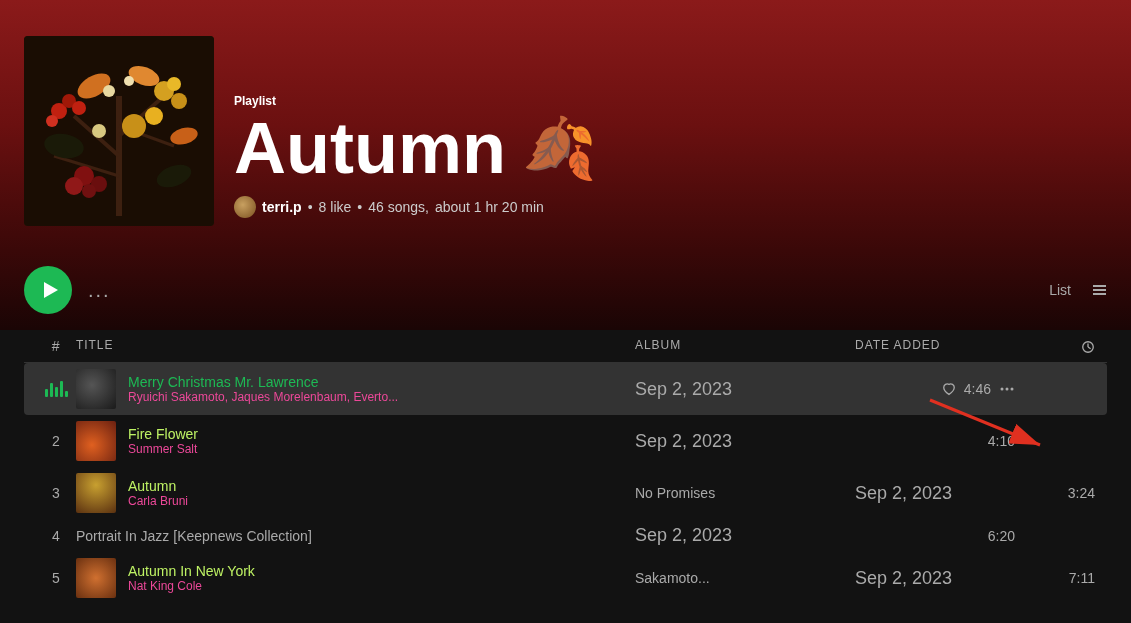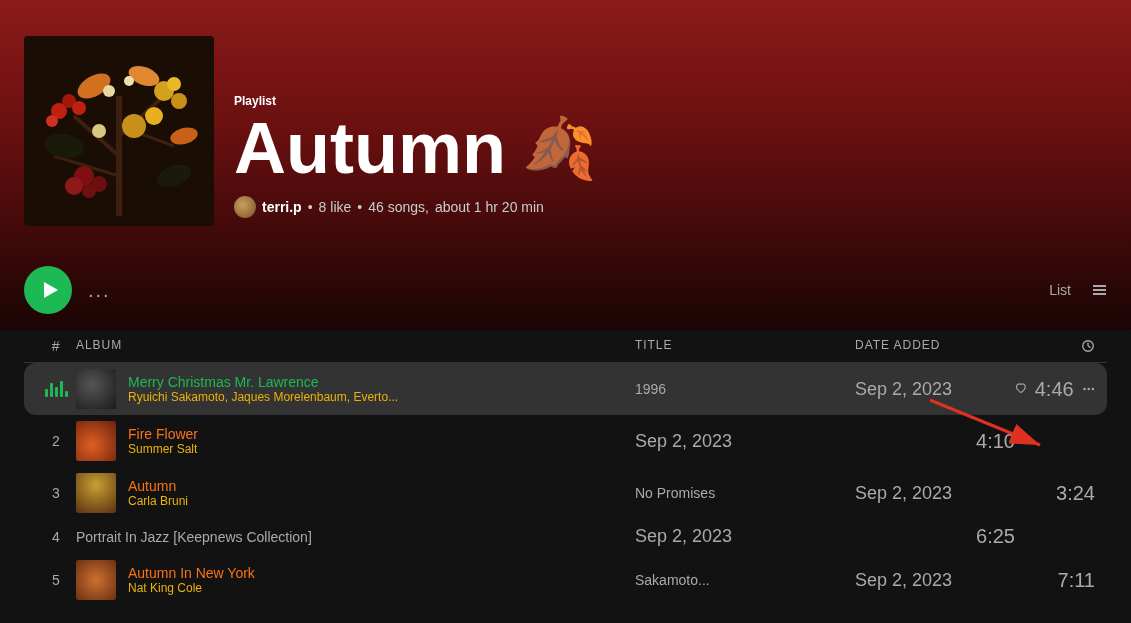--- a/index.html
+++ b/index.html
@@ -152,21 +152,21 @@
       text-transform: uppercase;
       letter-spacing: 0.08em;
     }
     .track-header .col-num { text-align: center; }
     .track-header .col-dur { text-align: right; display: flex; justify-content: flex-end; }
     .track-row {
       display: grid;
       grid-template-columns: 40px 1fr 220px 160px 80px;
       padding: 6px 12px;
       align-items: center;
-      border-radius: 12px;
+      border-radius: 4px;
       cursor: pointer;
     }
     .track-row.active { background: #333; }
     .col-num {
       text-align: center;
       color: #aaa;
       font-size: 14px;
       display: flex;
       align-items: center;
       justify-content: center;
@@ -186,50 +186,50 @@
       overflow: hidden;
     }
     .thumb-1 { background: radial-gradient(circle at 40% 40%, #555, #1a1a1a); }
     .thumb-2 { background: radial-gradient(circle at 40% 60%, #e06020, #6a2010); }
     .thumb-3 { background: radial-gradient(circle at 50% 30%, #c8a030, #5a3010); }
     .thumb-4 { background: radial-gradient(circle at 40% 50%, #304060, #102030); }
     .thumb-5 { background: radial-gradient(circle at 50% 50%, #d07030, #6a3010); }
     .track-title {
       font-size: 14px;
       font-weight: 500;
-      color: #f97316;
+      color: #bef264;
       white-space: nowrap;
       overflow: hidden;
       text-overflow: ellipsis;
     }
     .track-title.playing { color: #1db954; }
     .track-artist {
       font-size: 12px;
-      color: #eab308;
+      color: #ec4899;
       white-space: nowrap;
       overflow: hidden;
       text-overflow: ellipsis;
     }
     .col-album {
       font-size: 14px;
       color: #aaa;
       white-space: nowrap;
       overflow: hidden;
       text-overflow: ellipsis;
     }
     .col-date {
       font-size: 18px;
       color: #aaa;
     }
     .col-dur {
       display: flex;
-      align-items: center;
+      align-items: flex-end;
       justify-content: flex-end;
       gap: 8px;
-      font-size: 20px;
+      font-size: 14px;
       color: #aaa;
     }
 
     
     .waveform {
       display: flex;
       align-items: flex-end;
       gap: 2px;
       height: 16px;
     }
@@ -322,22 +322,22 @@
       <rect x="13" y="7" width="2" height="2" fill="#aaa"></rect>
       <rect x="13" y="11" width="2" height="2" fill="#aaa"></rect>
     </svg>
   </button>
 </div>
 
 <div class="track-list">
 
   <div class="track-header">
     <div class="col-num">#</div>
+    <div>Title</div>
     <div>Album</div>
-    <div>Title</div>
     <div>Date added</div>
     <div class="col-dur">
       <svg width="14" height="14" viewBox="0 0 16 16" fill="none" stroke="#aaa" stroke-width="1.5">
         <circle cx="8" cy="8" r="6"></circle>
         <line x1="8" y1="4" x2="8" y2="8"></line>
         <line x1="8" y1="8" x2="11" y2="10"></line>
       </svg>
     </div>
   </div>
 
@@ -352,21 +352,20 @@
         <div class="waveform-bar" style="height:6px"></div>
        </div>
         </div>
     <div class="track-info">
       <div class="track-thumb thumb-1"></div>
       <div>
         <div class="track-title playing">Merry Christmas Mr. Lawrence</div>
         <div class="track-artist">Ryuichi Sakamoto, Jaques Morelenbaum, Everto...</div>
       </div>
     </div>
-    <div class="col-album">1996</div>
     <div class="col-date">Sep 2, 2023</div>
     <div class="col-dur">
       <svg width="14" height="14" viewBox="0 0 16 16" fill="none" stroke="#aaa" stroke-width="1.5">
     <path d="M8 13s-6-4-6-8a4 4 0 0 1 6-3.46A4 4 0 0 1 14 5c0 4-6 8-6 8z"></path>
   </svg>
       <span>4:46</span>
       <svg width="16" height="16" viewBox="0 0 16 16" fill="#aaa">
     <circle cx="3" cy="8" r="1.5"></circle>
             <circle cx="8" cy="8" r="1.5"></circle>
             <circle cx="13" cy="8" r="1.5"></circle>
@@ -411,21 +410,21 @@
     </div>
   </div>
       <div class="track-row">
     <div class="col-num ">
           <span>4</span>
         </div>
     <div class="col-album">Portrait In Jazz [Keepnews Collection]</div>
     <div class="col-date">Sep 2, 2023</div>
     <div class="col-dur">
 
-      <span>6:25</span>
+      <span>6:20</span>
 
     </div>
   </div>
       <div class="track-row">
     <div class="col-num ">
           <span>5</span>
         </div>
     <div class="track-info">
       <div class="track-thumb thumb-5"></div>
       <div>

